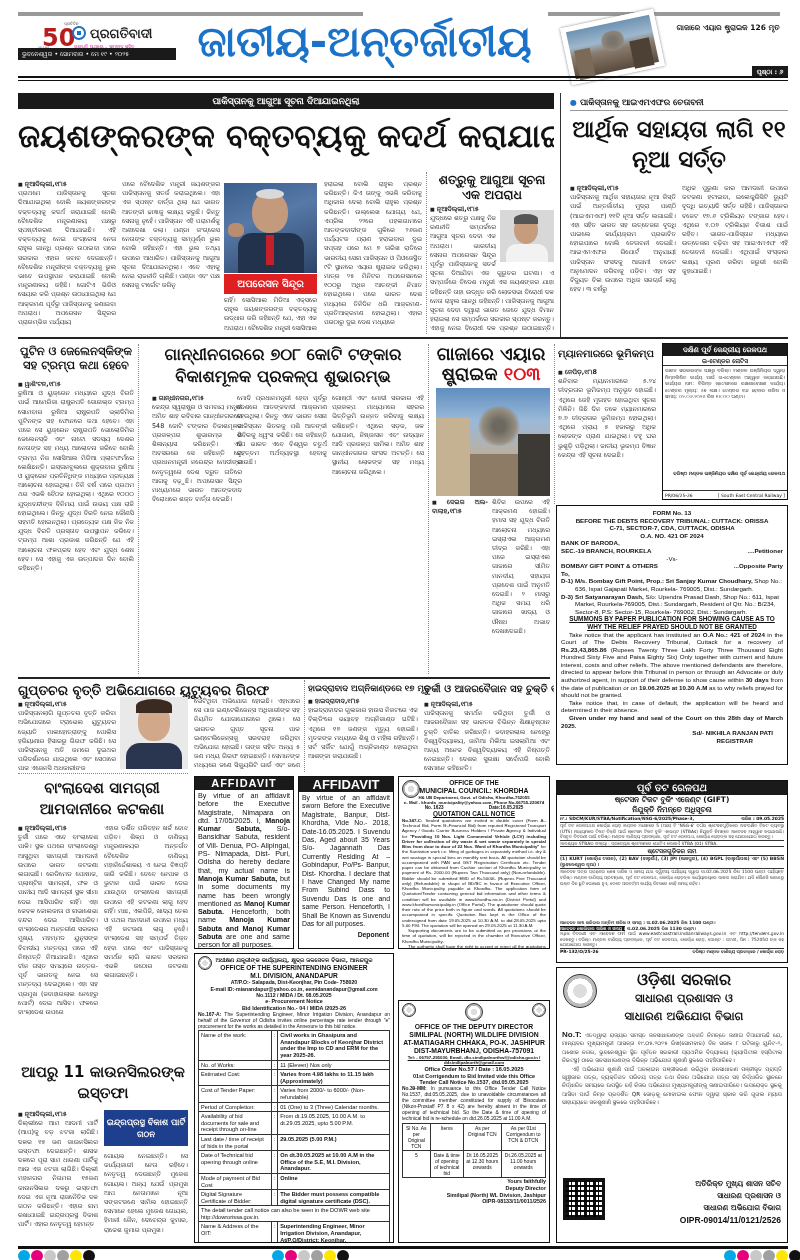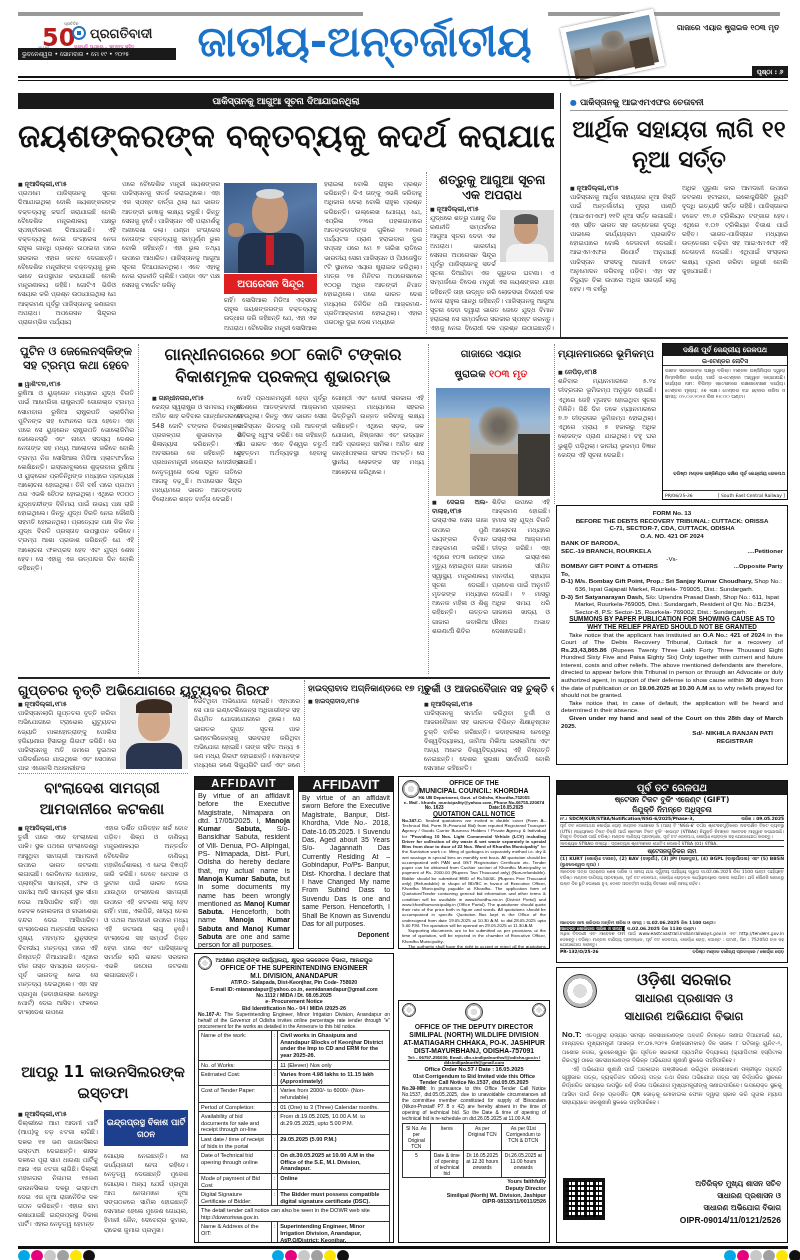--- a/index.html
+++ b/index.html
@@ -44,21 +44,21 @@
 
   <div class="abs" style="left:192px;top:14px;width:345px;height:56px;font-size:42px;line-height:56px;font-weight:bold;color:#1a73c9;letter-spacing:0px;white-space:nowrap;text-align:center;">ଜାତୀୟ-ଅନ୍ତର୍ଜାତୀୟ</div>
 
   <div class="photo" style="left:565px;top:18px;width:95px;height:58px;transform:rotate(-12deg);background:#fff;border:2px solid #fff;box-shadow:0 0 3px #777;">
     <div style="position:absolute;inset:3px;background:linear-gradient(180deg,#6e93b3 0%,#9fb7cc 35%,#8a7c6c 55%,#5a4a3e 100%);">
       <div style="position:absolute;left:30px;top:8px;width:28px;height:20px;border-radius:50%;background:radial-gradient(circle,#7a746c 20%,#8f877c 60%,transparent 70%);"></div>
       <div style="position:absolute;left:4px;top:20px;width:16px;height:30px;background:#7c6a58;"></div>
       <div style="position:absolute;left:60px;top:22px;width:20px;height:28px;background:#4d4034;"></div>
     </div>
   </div>
-  <div class="abs" style="left:668px;top:22px;width:120px;font-size:7.5px;line-height:11px;text-align:center;color:#111;font-weight:bold;">ଗାଜାରେ ଏୟାର ଷ୍ଟ୍ରାଇକ ୧୦୩ ମୃତ</div>
+  <div class="abs" style="left:668px;top:22px;width:120px;font-size:7.5px;line-height:11px;text-align:center;color:#111;font-weight:bold;">ଗାଜାରେ ଏୟାର ଷ୍ଟ୍ରାଇକ 126 ମୃତ</div>
   <div class="abs" style="left:752px;top:66px;width:36px;height:12px;background:#1a1a1a;color:#fff;font-size:6.5px;line-height:12px;text-align:center;font-weight:bold;">ପୃଷ୍ଠା : ୬</div>
 
   <div class="abs" style="left:18px;top:76px;width:770px;height:2px;background:#111;"></div>
   <div class="abs" style="left:18px;top:80px;width:770px;height:1px;background:#111;"></div>
 </div>
 
 <div>
   <div class="abs" style="left:18px;top:93px;width:536px;height:16px;background:#1a1a1a;color:#fff;font-size:9px;line-height:16px;text-align:center;font-weight:bold;">ପାକିସ୍ତାନକୁ ଆଗୁଆ ସୂଚନା ଦିଆଯାଇନଥିଲା</div>
   <div class="abs headline" style="left:18px;top:111px;width:536px;height:50px;font-size:32px;line-height:50px;white-space:nowrap;overflow:hidden;">ଜୟଶଙ୍କରଙ୍କ ବକ୍ତବ୍ୟକୁ କଦର୍ଥ କରାଯାଇଛି</div>
 
@@ -133,40 +133,39 @@
 <div>
   <div class="abs headline" style="left:142px;top:344px;width:282px;font-size:16.5px;line-height:22px;">ଗାନ୍ଧୀନଗରରେ ୭୦୮ କୋଟି ଟଙ୍କାର ବିକାଶମୂଳକ ପ୍ରକଳ୍ପ ଶୁଭାରମ୍ଭ</div>
   <div class="col body-text" style="left:152px;top:394px;width:90px;height:280px;">
     <div class="dateline">ଗାନ୍ଧୀନଗର,୧୮ା୫</div>
     <div>କେନ୍ଦ୍ର ସ୍ୱରାଷ୍ଟ୍ର ଓ ସମବାୟ ମନ୍ତ୍ରୀ ଅମିତ ଶାହ ରବିବାର ଗାନ୍ଧୀନଗରରେ 548 କୋଟି ଟଙ୍କାର ବିକାଶମୂଳକ ପ୍ରକଳ୍ପର ଶୁଭାରମ୍ଭ ଓ ଶିଳାନ୍ୟାସ କରିଛନ୍ତି। ଏହି ଅବସରରେ ସେ କହିଛନ୍ତି ଯେ ପ୍ରଧାନମନ୍ତ୍ରୀ ନରେନ୍ଦ୍ର ମୋଦୀଙ୍କ ନେତୃତ୍ୱରେ ଦେଶ ଦ୍ରୁତ ଗତିରେ ଆଗକୁ ବଢ଼ୁଛି। ଅପରେସନ ସିନ୍ଦୂର ମାଧ୍ୟମରେ ଭାରତ ଆତଙ୍କବାଦ ବିରୋଧରେ ଶକ୍ତ ବାର୍ତ୍ତା ଦେଇଛି।</div>
   </div>
   <div class="col body-text" style="left:237px;top:394px;width:90px;height:280px;">
     <div>ମୋଦି ପ୍ରଧାନମନ୍ତ୍ରୀ ହେବା ପୂର୍ବରୁ ଦେଶରେ ଆତଙ୍କବାଦୀ ଆକ୍ରମଣ ହେଉଥିଲା। କିନ୍ତୁ ଏବେ ଭାରତ ସେନା ପାକିସ୍ତାନ ଭିତରକୁ ପଶି ଆତଙ୍କୀ ଶିବିରକୁ ଧ୍ୱଂସ କରିଛି। ସେ କହିଛନ୍ତି ଯେ ଭାରତ ଏବେ ବିଶ୍ୱର ଚତୁର୍ଥ ବୃହତ୍ତମ ଅର୍ଥବ୍ୟବସ୍ଥା ହେବାକୁ ଯାଉଛି।</div>
   </div>
   <div class="col body-text" style="left:332px;top:394px;width:92px;height:280px;">
-    <div>ଗୋଷ୍ଠୀ ଏବଂ ମୋଦୀ ସରକାର ଏହି ପ୍ରକଳ୍ପ ମାଧ୍ୟମରେ ସହରର ଭିତ୍ତିଭୂମି ଉନ୍ନତ କରିବାକୁ ଲକ୍ଷ୍ୟ ରଖିଛନ୍ତି। ଏଥିରେ ସଡ଼କ, ଜଳ ଯୋଗାଣ, ନିଷ୍କାସନ ଏବଂ ଉଦ୍ୟାନ ଆଦି ପ୍ରକଳ୍ପ ସାମିଲ। ଅମିତ ଶାହ ଗାନ୍ଧୀପହଲଗ ସାଂସଦ ଅଟନ୍ତି। ସେ ସ୍ଥାନୀୟ ଲୋକଙ୍କ ସହ ମଧ୍ୟ ଆଲୋଚନା କରିଥିଲେ।</div>
+    <div>ଗୋଷ୍ଠୀ ଏବଂ ମୋଦୀ ସରକାର ଏହି ପ୍ରକଳ୍ପ ମାଧ୍ୟମରେ ସହରର ଭିତ୍ତିଭୂମି ଉନ୍ନତ କରିବାକୁ ଲକ୍ଷ୍ୟ ରଖିଛନ୍ତି। ଏଥିରେ ସଡ଼କ, ଜଳ ଯୋଗାଣ, ନିଷ୍କାସନ ଏବଂ ଉଦ୍ୟାନ ଆଦି ପ୍ରକଳ୍ପ ସାମିଲ। ଅମିତ ଶାହ ଗାନ୍ଧୀନଗରର ସାଂସଦ ଅଟନ୍ତି। ସେ ସ୍ଥାନୀୟ ଲୋକଙ୍କ ସହ ମଧ୍ୟ ଆଲୋଚନା କରିଥିଲେ।</div>
   </div>
   <div class="rule-dotted" style="left:428px;top:344px;height:330px;"></div>
 </div>
 
 <div>
-  <div class="abs headline" style="left:432px;top:344px;width:118px;font-size:10px;line-height:20px;">
+  <div class="abs headline" style="left:432px;top:344px;width:118px;font-size:18px;line-height:20px;">
     <span>ଗାଜାରେ ଏୟାର</span><br>
     <span>ଷ୍ଟ୍ରାଇକ</span>
     <span style="color:#e0141e;">୧୦୩ ମୃତ</span>
   </div>
   <div class="photo" style="left:436px;top:388px;width:114px;height:108px;background:linear-gradient(180deg,#5f8ec0 0%,#9ab9d8 30%,#b9b0a2 60%,#6e5f51 100%);">
     <div style="position:absolute;left:40px;top:18px;width:46px;height:40px;border-radius:50%;background:radial-gradient(circle,#6e6960 20%,#958d80 55%,transparent 70%);"></div>
     <div style="position:absolute;left:0;top:30px;width:34px;height:78px;background:#c5b293;"></div>
     <div style="position:absolute;left:82px;top:46px;width:32px;height:62px;background:#3d3a36;"></div>
     <div style="position:absolute;left:34px;top:66px;width:48px;height:42px;background:#8e7b66;"></div>
   </div>
   <div class="col body-text" style="left:432px;top:498px;width:56px;height:176px;">
     <div class="dateline">ଦେଇର ଅଲ-ବାଲାହ,୧୮ା୫</div>
-    <div>ଇସ୍ରାଏଲ ସେନା ଗାଜା ଉପରେ ପୁଣି ଭୟଙ୍କର ବିମାନ ଆକ୍ରମଣ କରିଛି। ଏଥିରେ ୧୦୩ ଜଣଙ୍କ ମୃତ୍ୟୁ ହୋଇଥିବା ଗାଜା ସ୍ୱାସ୍ଥ୍ୟ ମନ୍ତ୍ରଣାଳୟ ସୂଚନା ଦେଇଛି। ମୃତକଙ୍କ ମଧ୍ୟରେ ଅନେକ ମହିଳା ଓ ଶିଶୁ ରହିଛନ୍ତି। ଉତ୍ତର ଗାଜାର ଜବାଲିଆ ଶରଣାର୍ଥୀ ଶିବିର</div>
   </div>
   <div class="col body-text" style="left:492px;top:498px;width:58px;height:176px;">
     <div>ଶିବିର ଉପରେ ଏହି ଆକ୍ରମଣ ହୋଇଛି। ହମାସ ସହ ଯୁଦ୍ଧ ବିରତି ଆଲୋଚନା ମଧ୍ୟରେ ଇସ୍ରାଏଲ ଆକ୍ରମଣ ତୀବ୍ର କରିଛି। ଏହା ପରେ ଇସ୍ରାଏଲ ଗାଜାରେ ସୀମିତ ମାନବୀୟ ସହାୟତା ପ୍ରବେଶ ପାଇଁ ଅନୁମତି ଦେଇଛି। ୨ ମାସରୁ ଅଧିକ ସମୟ ଧରି ଗାଜାରେ ଖାଦ୍ୟ ଓ ଔଷଧ ଅଭାବ ଦେଖାଦେଇଛି।</div>
   </div>
   <div class="rule-dotted" style="left:554px;top:344px;height:160px;"></div>
 </div>
 
 <div>
   <div class="abs headline" style="left:558px;top:346px;width:98px;font-size:10px;line-height:16px;text-align:left;">ମ୍ୟାନମାରରେ ଭୂମିକମ୍ପ</div>
   <div class="col body-text" style="left:558px;top:368px;width:98px;height:130px;">
@@ -234,20 +233,21 @@
   <div class="col body-text" style="left:194px;top:697px;width:106px;height:74px;">
     <div>ଭେଟିଥିବା ଅଭିଯୋଗ ହୋଇଛି। ଏହାପରେ ସେ ପାକ ଇଣ୍ଟେଲିଜେନ୍ସ ଅଧିକାରୀଙ୍କ ସହ ନିୟମିତ ଯୋଗାଯୋଗରେ ଥିଲେ। ସେ ଭାରତର ଗୁପ୍ତ ସୂଚନା ପାକ ଇଣ୍ଟେଲିଜେନ୍ସକୁ ସରବରାହ କରିଥିବା ଅଭିଯୋଗ ହୋଇଛି। ତାଙ୍କ ସହିତ ଅନ୍ୟ ୫ ଜଣ ମଧ୍ୟ ଗିରଫ ହୋଇଛନ୍ତି। ସେମାନଙ୍କ ମଧ୍ୟରେ ଜଣେ ସିକ୍ୟୁରିଟି ଗାର୍ଡ ଏବଂ ଜଣେ ଛାତ୍ର ମଧ୍ୟ ଅଛନ୍ତି।</div>
   </div>
   <div class="rule-dotted" style="left:304px;top:680px;height:92px;"></div>
 </div>
 
 <div>
   <div class="abs headline" style="left:308px;top:682px;width:110px;font-size:8.5px;line-height:12px;text-align:left;white-space:nowrap;">ହାଇଦ୍ରାବାଦ ଅଗ୍ନିକାଣ୍ଡରେ ୧୭ ମୃତ</div>
   <div class="col body-text" style="left:308px;top:697px;width:110px;height:74px;">
     <div class="dateline">ହାଇଦ୍ରାବାଦ,୧୮ା୫</div>
+    <div>ହାଇଦ୍ରାବାଦର ଗୁଲଜାର ହାଉସ ନିକଟରେ ଏକ ବିଲ୍ଡିଂରେ ଭୟାବହ ଅଗ୍ନିକାଣ୍ଡ ଘଟିଛି। ଏଥିରେ ୧୭ ଜଣଙ୍କ ମୃତ୍ୟୁ ହୋଇଛି। ମୃତକଙ୍କ ମଧ୍ୟରେ ଶିଶୁ ଓ ମହିଳା ରହିଛନ୍ତି। ସର୍ଟ ସର୍କିଟ ଯୋଗୁଁ ଅଗ୍ନିକାଣ୍ଡ ହୋଇଥିବା ଆଶଙ୍କା କରାଯାଉଛି।</div>
   </div>
 </div>
 
 <div>
   <div class="abs headline" style="left:424px;top:680px;width:130px;font-size:10px;line-height:18px;text-align:left;white-space:nowrap;overflow:hidden;">ତୁର୍କୀ ଓ ଆଜରବୈଜାନ ସହ ଚୁକ୍ତି ବାତିଲ</div>
   <div class="col body-text" style="left:424px;top:700px;width:126px;height:70px;">
     <div class="dateline">ନୂଆଦିଲ୍ଲୀ,୧୮ା୫</div>
     <div>ପାକିସ୍ତାନକୁ ସମର୍ଥନ କରିଥିବା ତୁର୍କୀ ଓ ଆଜରବୈଜାନ ସହ ଭାରତର ବିଭିନ୍ନ ଶିକ୍ଷାନୁଷ୍ଠାନ ଚୁକ୍ତି ବାତିଲ କରିଛନ୍ତି। ଜବାହରଲାଲ ନେହେରୁ ବିଶ୍ୱବିଦ୍ୟାଳୟ, ଜାମିଆ ମିଲିଆ ଇସଲାମିଆ ଏବଂ ଅନ୍ୟ ଅନେକ ବିଶ୍ୱବିଦ୍ୟାଳୟ ଏହି ନିଷ୍ପତ୍ତି ନେଇଛନ୍ତି। ଦେଶର ସୁରକ୍ଷା ସର୍ବୋପରି ବୋଲି ସେମାନେ କହିଛନ୍ତି।</div>
   </div>
 </div>
@@ -266,21 +266,21 @@
 </div>
 
 <div>
   <div class="abs headline" style="left:18px;top:1062px;width:170px;font-size:15px;line-height:21px;">ଆପରୁ 11 କାଉନସିଲରଙ୍କ ଇସ୍ତଫା</div>
   <div class="col body-text" style="left:18px;top:1110px;width:80px;height:140px;">
     <div class="dateline">ନୂଆଦିଲ୍ଲୀ,୧୮ା୫</div>
     <div>ଦିଲ୍ଲୀରେ ଆମ ଆଦମୀ ପାର୍ଟି (ଆପ)କୁ ବଡ଼ ଝଟକା ଲାଗିଛି। ଦଳର ୧୫ ଜଣ କାଉନସିଲର ଇସ୍ତଫା ଦେଇଛନ୍ତି। ଶାସକ ଦଳରେ ପୂରା ସାମ ଧାରଣା ପାର୍ଟିକୁ ଆଉ ଏକ ଝଟକା ଲାଗିଛି। ଦିଲ୍ଲୀ ମହାନଗର ନିଗମର ୧୫ଜଣ କାଉନସିଲର ଦଳରୁ ଇସ୍ତଫା ଦେଇ ଏକ ନୂଆ ରାଜନୈତିକ ଦଳ ଗଠନ କରିଛନ୍ତି। ଏହାର ନାମ ରଖାଯାଇଛି ଇନ୍ଦ୍ରପ୍ରସ୍ଥ ବିକାଶ ପାର୍ଟି। ଏହାର ନେତୃତ୍ୱ ହେମନ୍ତ</div>
   </div>
   <div class="abs" style="left:104px;top:1110px;width:84px;height:36px;background:#1e3e8e;color:#fff;font-size:8.5px;line-height:12px;text-align:center;font-weight:bold;padding-top:6px;">ଇନ୍ଦ୍ରପ୍ରସ୍ଥ ବିକାଶ ପାର୍ଟି ଗଠନ</div>
   <div class="col body-text" style="left:104px;top:1152px;width:84px;height:98px;">
-    <div>ଗୋୟଲ ନେଇଛନ୍ତି। ସେ କାର୍ଯ୍ୟକାରୀ ନେତା ରହିବେ। ନେତୃତ୍ୱ ଦେଉଛନ୍ତି ମୁକେଶ ଗୋୟଲ। ଅନ୍ୟ ଯେଉଁ ପ୍ରମୁଖ ଆପ ନେତାମାନେ ନୂଆ ସଙ୍ଗଠନରେ ସାମିଲ ହୋଇଛନ୍ତି ସେମାନେ ହେଲେ ମୁକେଶ ଗୋୟଲ, ହିମାନୀ ଜୈନ, ଦେବେନ୍ଦ୍ର କୁମାର, ରାକେଶ କୁମାର ପ୍ରମୁଖ।</div>
+    <div>ଗୋୟଲ ନେଇଛନ୍ତି। ସେ କାର୍ଯ୍ୟକାରୀ ନେତା ରହିବେ। ନେତୃତ୍ୱ ଦେଉଛନ୍ତି ମୁକେଶ ଗୋୟଲ। ଅନ୍ୟ ଯେଉଁ ପ୍ରମୁଖ ଆପ ନେତାମାନେ ନୂଆ ସଙ୍କଟକଣେ ସାମିଲ ହୋଇଛନ୍ତି ସେମାନେ ହେଲେ ମୁକେଶ ଗୋୟଲ, ହିମାନୀ ଜୈନ, ଦେବେନ୍ଦ୍ର କୁମାର, ରାକେଶ କୁମାର ପ୍ରମୁଖ।</div>
   </div>
 </div>
 
 <div class="box" style="left:194px;top:776px;width:100px;height:173px;border-width:1.5px;">
   <div style="background:#1a1a1a;color:#fff;font-family:'Liberation Sans',sans-serif;font-weight:bold;font-size:11px;line-height:13px;text-align:center;letter-spacing:1px;">AFFIDAVIT</div>
   <div style="font-family:'Liberation Sans',sans-serif;font-size:7.2px;line-height:8.3px;padding:2px 3px;text-align:justify;"><span>By virtue of an affidavit before the Executive Magistrate, Nimapara on dtd. 17/05/2025. I, </span><b>Manoja Kumar Sabuta,</b><span> S/o- Bansidhar Sabuta, resident of Vill- Denua, PO- Alipingal, PS- Nimapada, Dist- Puri, Odisha do hereby declare that, my actual name is </span><b>Manoja Kumar Sabuta,</b><span> but in some documents my name has been wrongly mentioned as </span><b>Manoj Kumar Sabuta.</b><span> Henceforth, both name </span><b>Manoja Kumar Sabuta and Manoj Kumar Sabuta</b><span> are one and same person for all purposes.</span></div>
 </div>
 
 <div class="box" style="left:298px;top:776px;width:96px;height:173px;">
   <div style="background:#1a1a1a;color:#fff;font-family:'Liberation Sans',sans-serif;font-weight:bold;font-size:13px;line-height:15px;text-align:center;">AFFIDAVIT</div>

